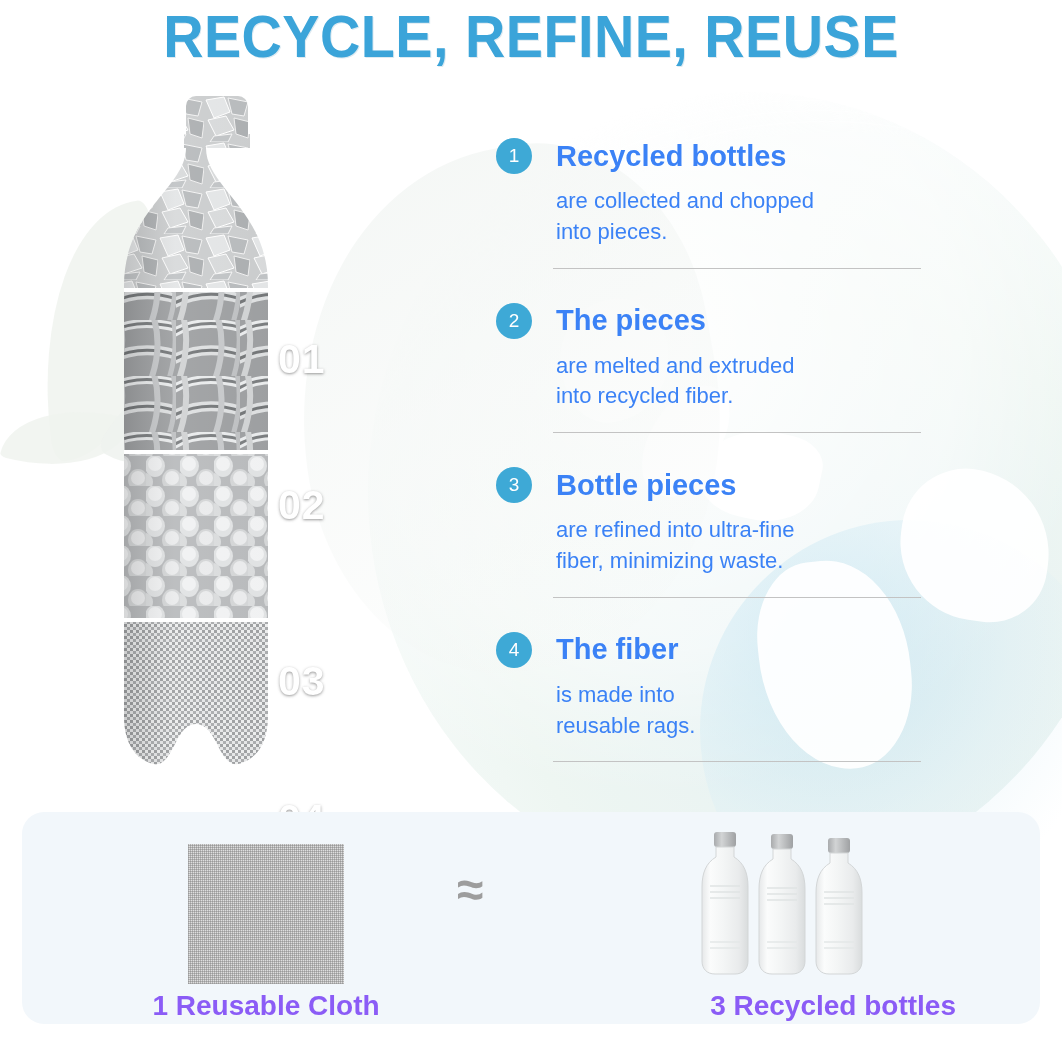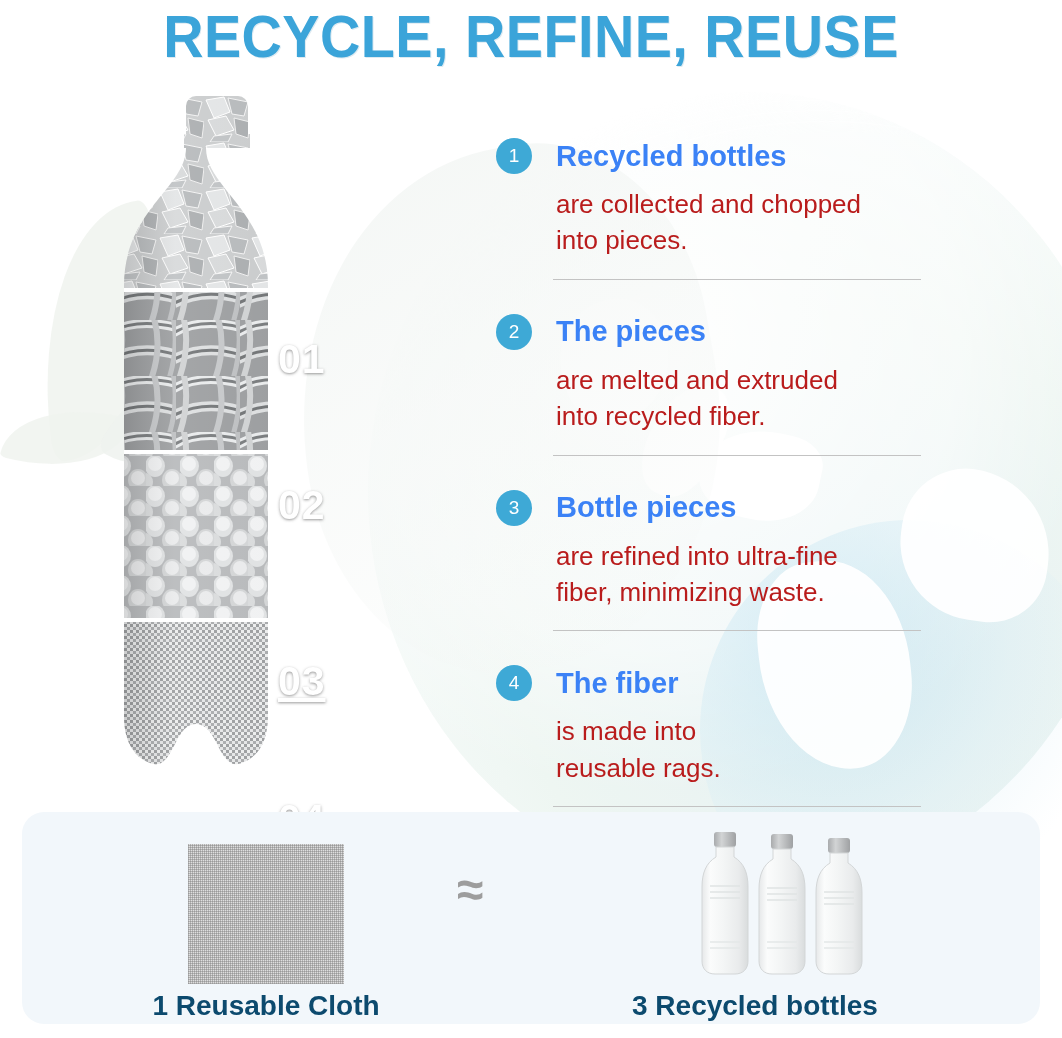--- a/index.html
+++ b/index.html
@@ -112,21 +112,21 @@
     position: absolute;
     color: #ffffff;
     font-family: "Liberation Sans", sans-serif;
     font-weight: bold;
     font-size: 41px;
     letter-spacing: 1px;
     text-shadow: 0 1px 3px rgba(70,70,70,0.55);
   }
   .num01 { left: 166px; top: 240px; }
   .num02 { left: 166px; top: 386px; }
-  .num03 { left: 166px; top: 562px; text-decoration: underline; }
+  .num03 { left: 166px; top: 562px; }
   .num04 { left: 166px; top: 700px; }
 
   
   .steps {
     position: absolute;
     left: 496px;
     top: 138px;
     width: 430px;
   }
   .step { position: relative; }
@@ -154,22 +154,22 @@
     font-family: "Liberation Sans", sans-serif;
     font-weight: bold;
     font-size: 29px;
     color: #3b82f6;
     line-height: 1;
   }
   .step-body {
     margin-left: 60px;
     margin-top: 12px;
     font-family: "Liberation Sans", sans-serif;
-    font-size: 26px;
-    color: #b91c1c;
+    font-size: 22px;
+    color: #3b82f6;
     line-height: 1.40;
     white-space: pre-line;
   }
   .divider {
     margin-left: 57px;
     margin-top: 20px;
     height: 1px;
     background: #c3c3c3;
     width: 368px;
   }
@@ -211,25 +211,25 @@
     left: 672px;
     top: 14px;
     width: 200px;
     height: 158px;
   }
   .cap-label {
     position: absolute;
     font-family: "Liberation Sans", sans-serif;
     font-weight: bold;
     font-size: 28px;
-    color: #0c4a6e;
+    color: #8b5cf6;
     white-space: nowrap;
   }
   .cap-left  { left: 92px;  top: 178px; width: 304px; text-align: center; }
-  .cap-right { left: 610px; top: 178px; width: 324px; text-align: left; }
+  .cap-right { left: 610px; top: 178px; width: 324px; text-align: right; }
 </style>
 </head>
 <body>
 
 <div id="page">
 
   <div class="bg-layer">
     <div class="globe-wm"></div>
     <div class="globe-blue"></div>
 

